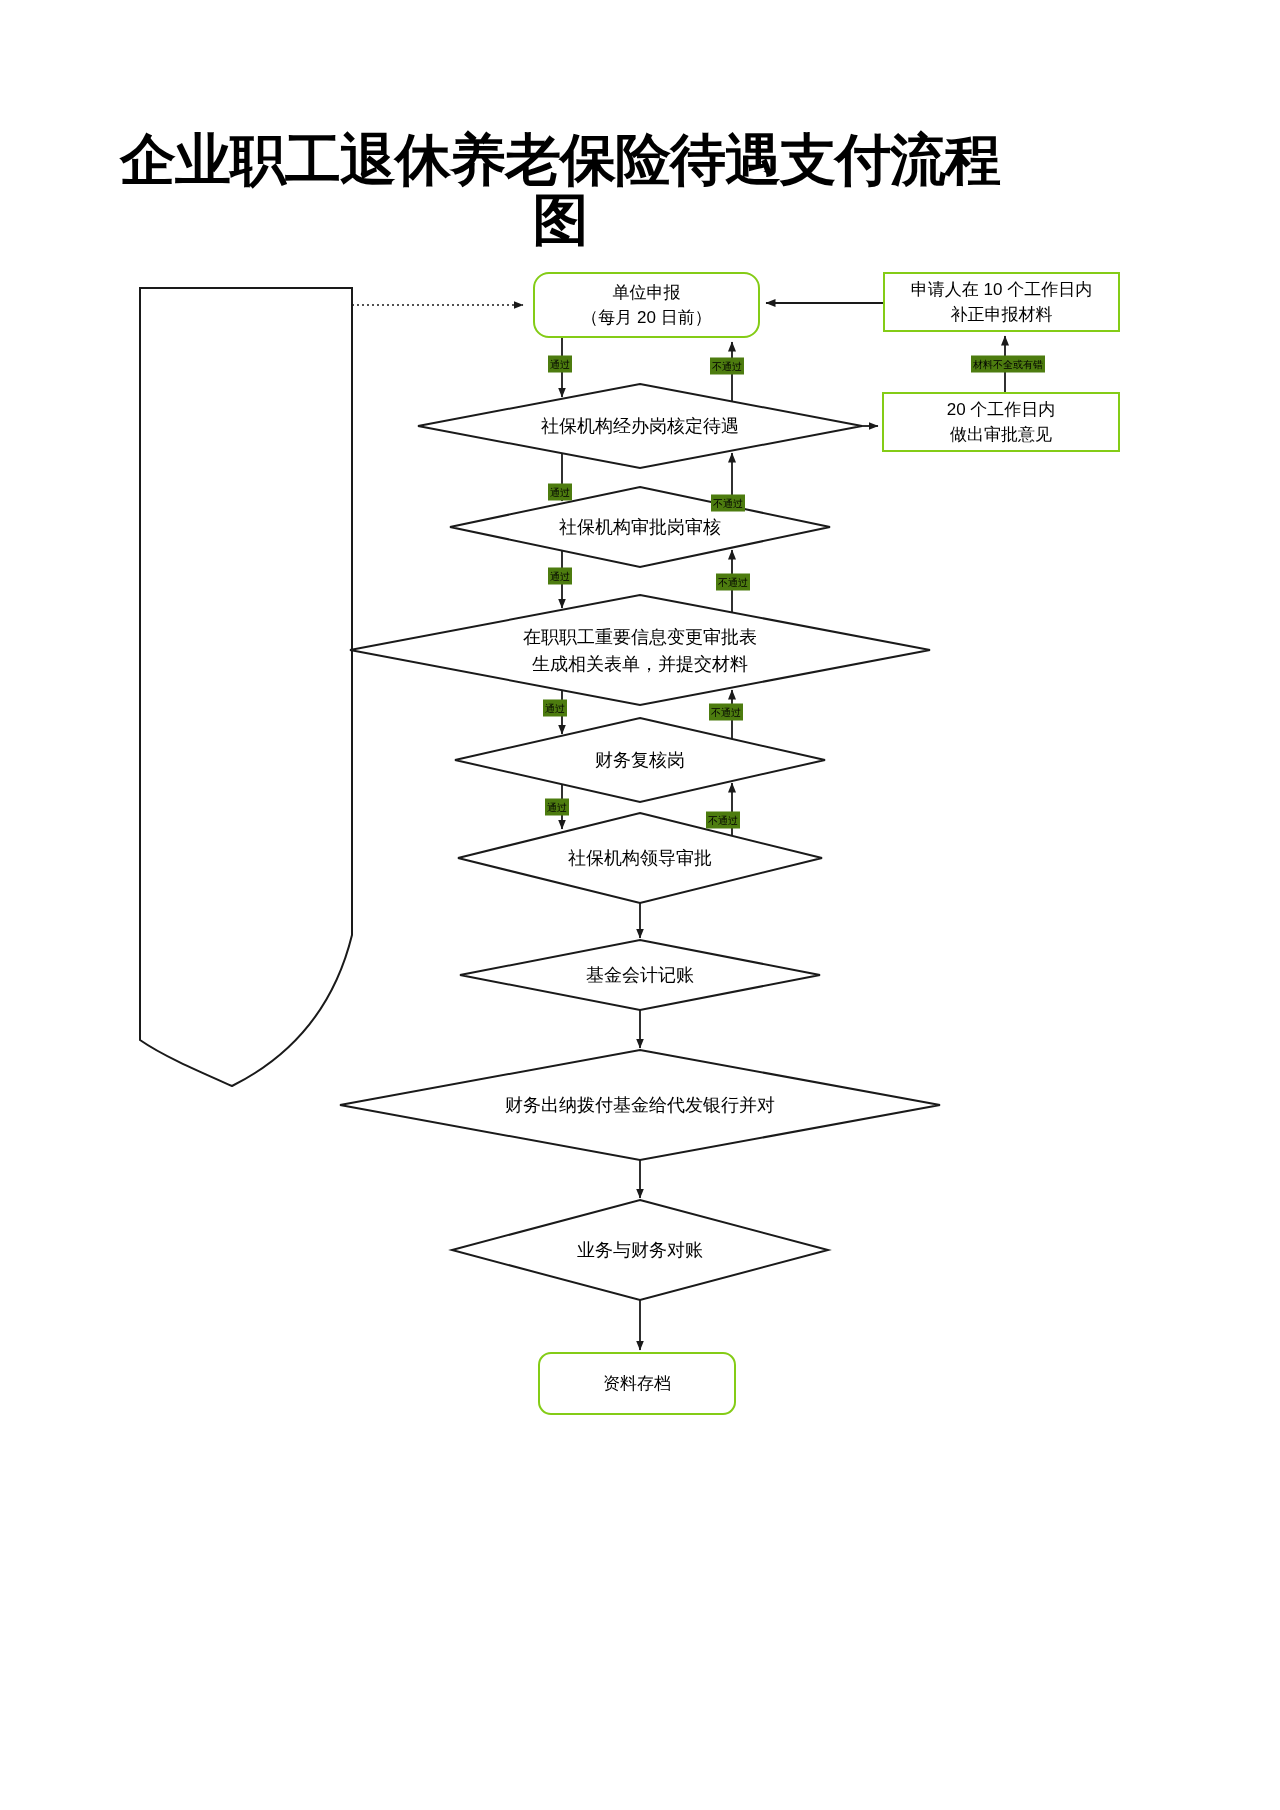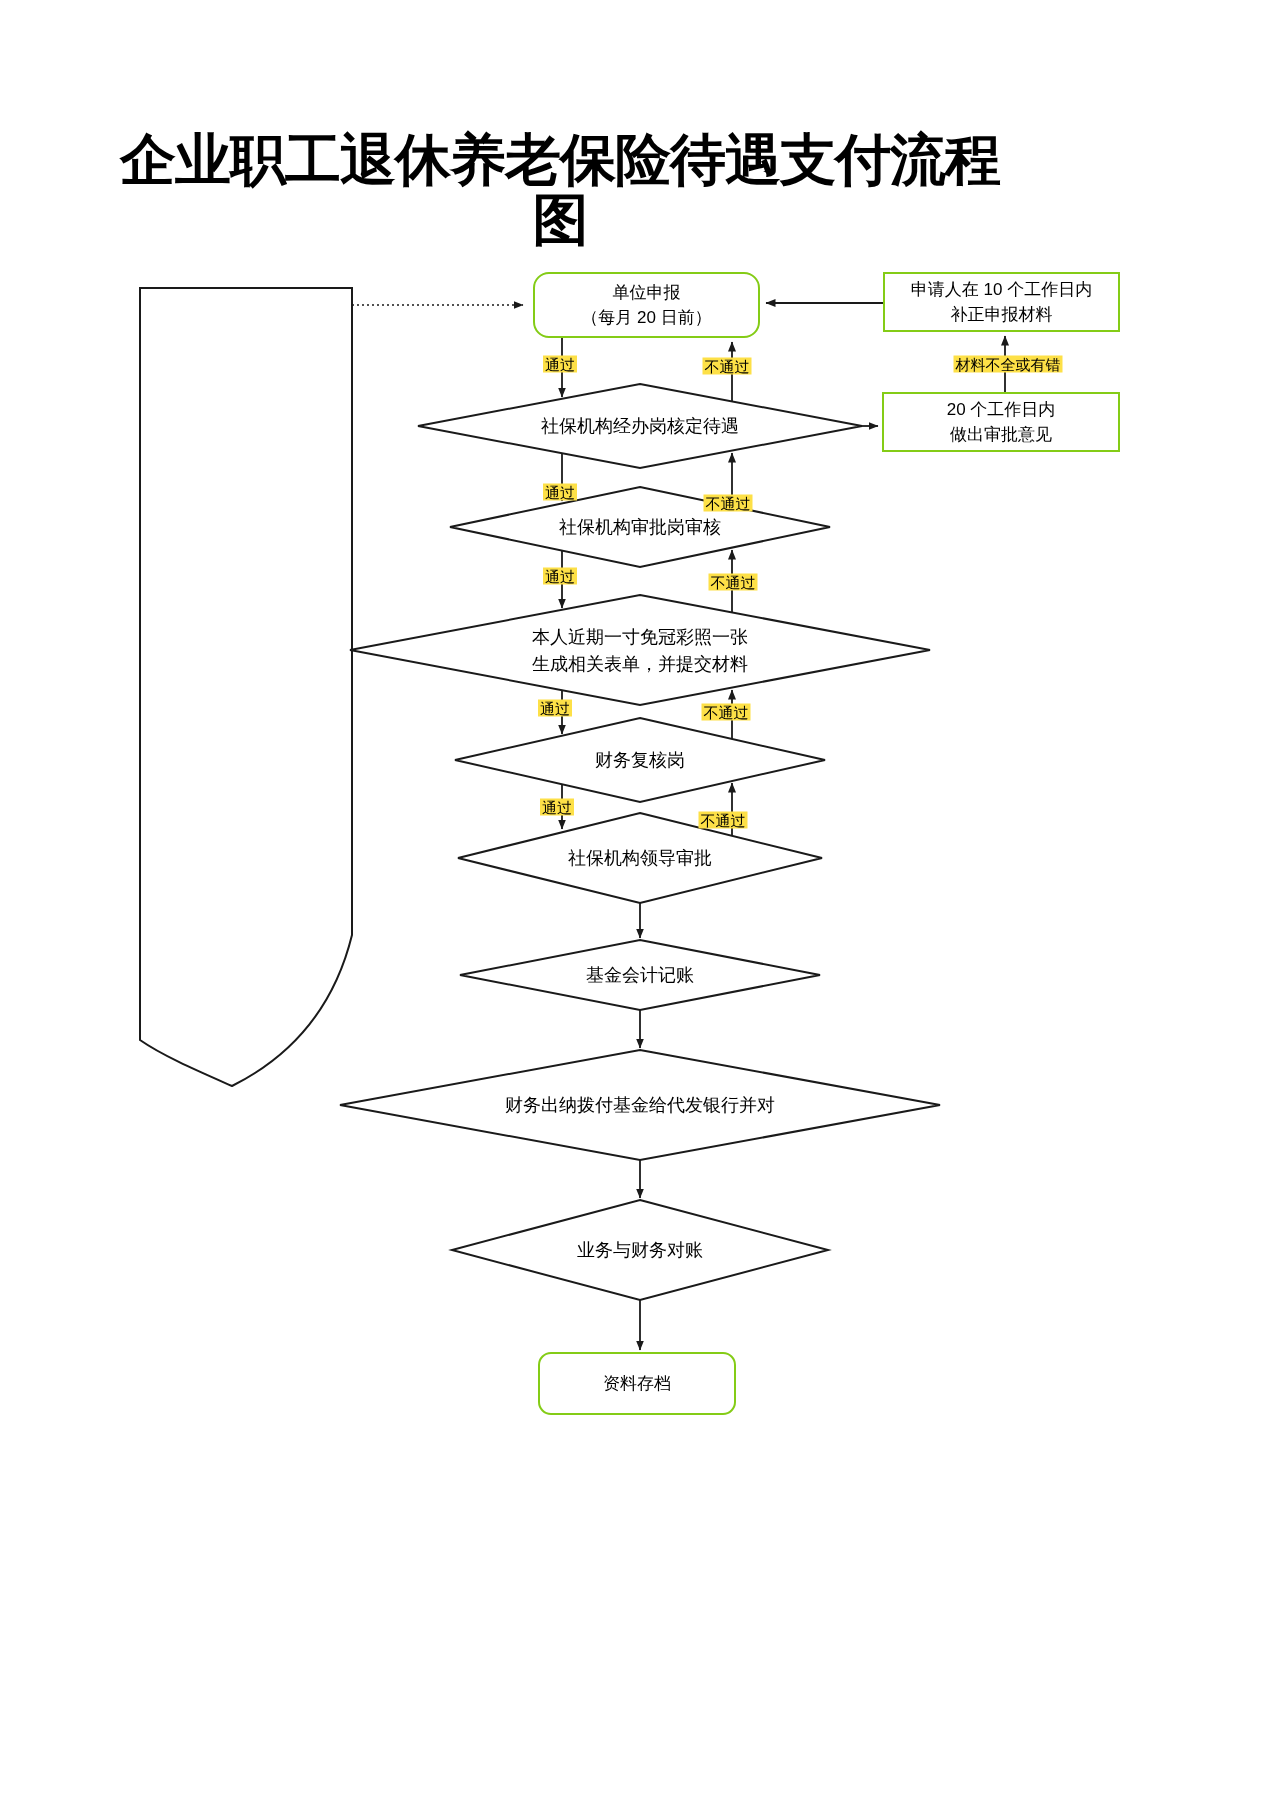--- a/index.html
+++ b/index.html
@@ -22,22 +22,22 @@
     position:absolute; border:2px solid #84cc16; background:#fff; z-index:2;
     display:flex; flex-direction:column; align-items:center; justify-content:center;
     font-size:17px; line-height:25px; text-align:center;
   }
   .rounded { border-radius:16px; }
   .dtext {
     position:absolute; z-index:2; text-align:center; font-size:18px; line-height:27px;
     transform:translate(-50%,-50%); white-space:nowrap;
   }
   .lbl {
-    position:absolute; z-index:3; background:#fde047; padding:0 2px;
-    font-size:15px; line-height:17px; white-space:nowrap;
+    position:absolute; z-index:3; background:#4d7c0f; padding:0 2px;
+    font-size:10px; line-height:17px; white-space:nowrap;
     transform:translate(-50%,-50%);
   }
   svg { position:absolute; left:0; top:0; z-index:1; }
   svg .shape { fill:#fff; stroke:#1a1a1a; stroke-width:2; }
   svg .flow  { fill:none; stroke:#1a1a1a; stroke-width:1.8; }
   svg .dotted{ fill:none; stroke:#1a1a1a; stroke-width:1.4; stroke-dasharray:2 3; }
 </style>
 </head>
 <body>
 
@@ -100,21 +100,21 @@
     <div>20 个工作日内</div>
     <div>做出审批意见</div>
   </div>
 
   <div class="nodebox rounded" style="left:538px; top:1352px; width:194px; height:59px; border-radius:13px;">
     <div>资料存档</div>
   </div>
 
   <div class="dtext" style="left:640px; top:426px;">社保机构经办岗核定待遇</div>
   <div class="dtext" style="left:640px; top:527px;">社保机构审批岗审核</div>
-  <div class="dtext" style="left:640px; top:637px;">本人近期一寸免冠彩照一张</div>
+  <div class="dtext" style="left:640px; top:637px;">在职职工重要信息变更审批表</div>
   <div class="dtext" style="left:640px; top:664px;">生成相关表单，并提交材料</div>
   <div class="dtext" style="left:640px; top:760px;">财务复核岗</div>
   <div class="dtext" style="left:640px; top:858px;">社保机构领导审批</div>
   <div class="dtext" style="left:640px; top:975px;">基金会计记账</div>
   <div class="dtext" style="left:640px; top:1105px;">财务出纳拨付基金给代发银行并对</div>
   <div class="dtext" style="left:640px; top:1250px;">业务与财务对账</div>
 
   <span class="lbl" style="left:560px; top:364px;">通过</span>
   <span class="lbl" style="left:727px; top:366px;">不通过</span>
   <span class="lbl" style="left:560px; top:492px;">通过</span>

